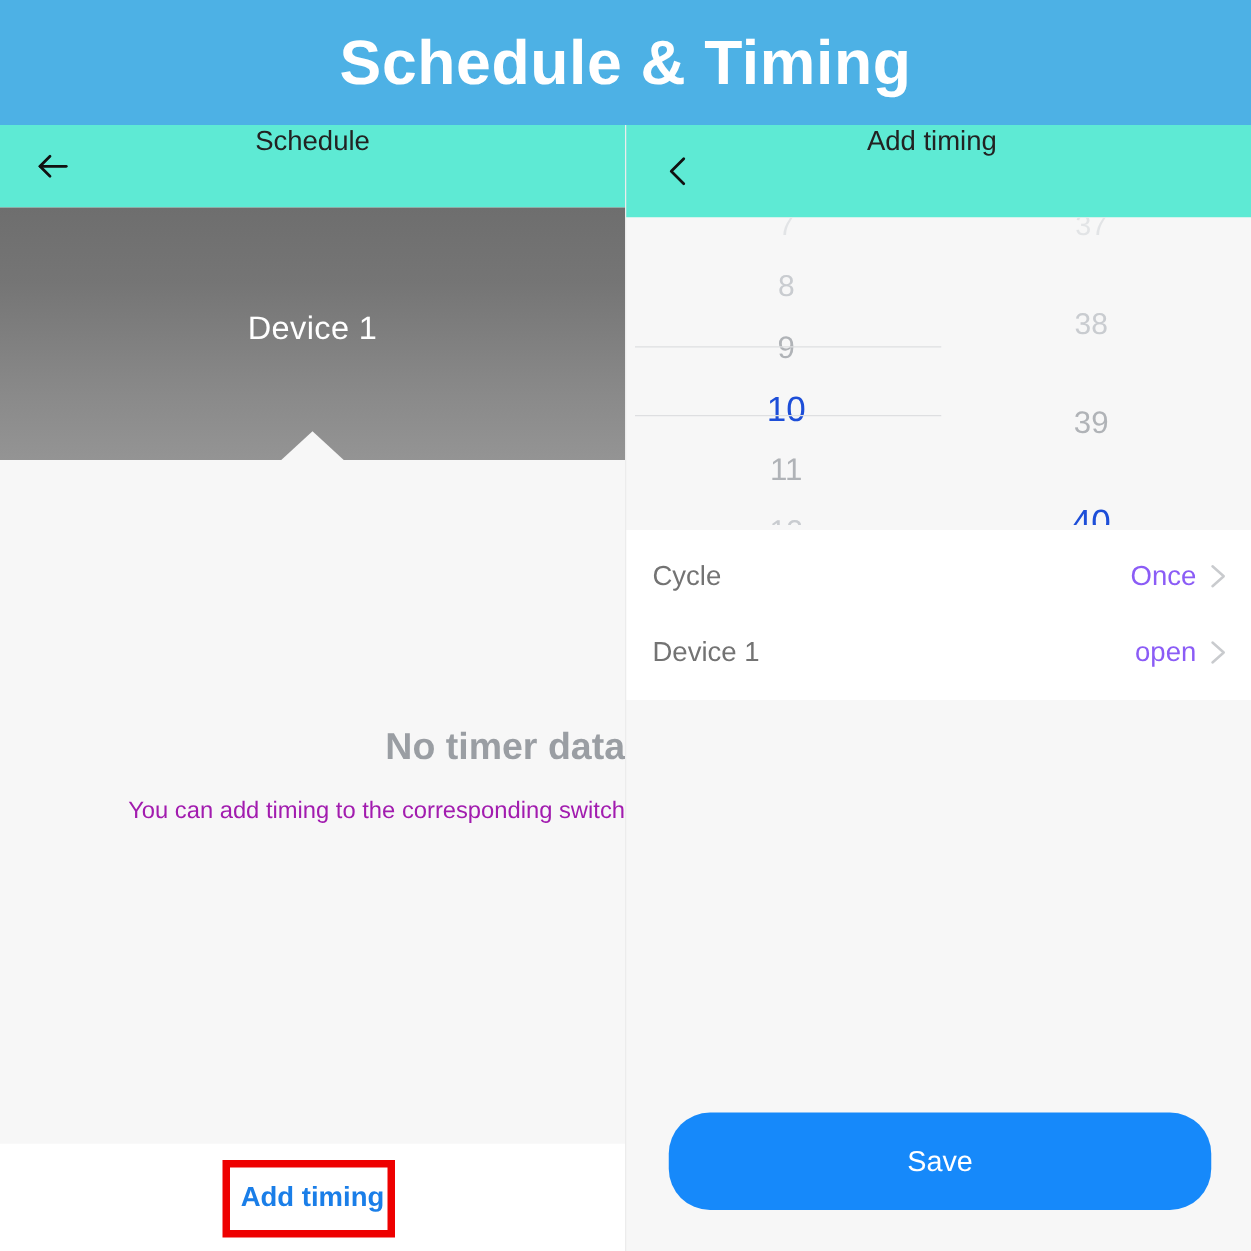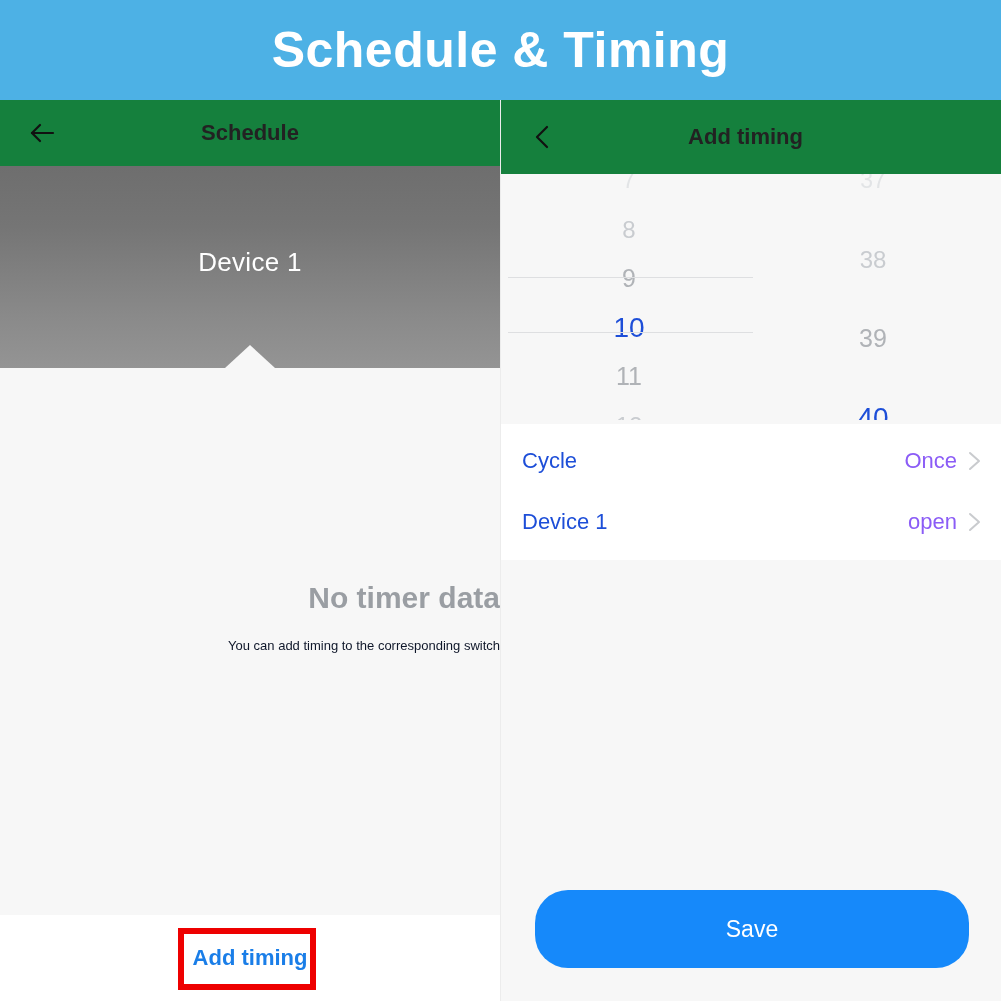--- a/index.html
+++ b/index.html
@@ -49,24 +49,22 @@
   }
   #panel-left  { left: 0;     width: 500px; background: #f7f7f7; }
   #panel-right { left: 500px; width: 501px; background: #f7f7f7; }
 
   
   .navbar {
     position: absolute;
     left: 0; top: 0;
     height: 66px;
     width: 100%;
-    background: #15803d;
-    display: flex;
-    align-items: center;
-    font-weight: bold;
+    background: #5eead4;
+    display: flex;
   }
   #navbar-left  { height: 66px; }
   #navbar-right { height: 74px; }
 
   .nav-back {
     position: absolute;
     left: 18px;
     top: 0;
     bottom: 0;
     width: 48px;
@@ -133,22 +131,22 @@
     text-align: right;
   }
   #empty-title {
     font-size: 30px;
     font-weight: bold;
     color: #9a9ea3;
     margin: 0;
     line-height: 1.2;
   }
   #empty-sub {
-    font-size: 13px;
-    color: #0f172a;
+    font-size: 19px;
+    color: #a21caf;
     margin: 22px 0 0 0;
     line-height: 1.2;
   }
 
   
   #add-timing-bar {
     position: absolute;
     left: 0;
     bottom: 0;
     width: 500px;
@@ -236,21 +234,21 @@
   }
   .setting-row {
     height: 61px;
     display: flex;
     align-items: center;
     padding: 0 0 0 22px;
     cursor: pointer;
   }
   .setting-label {
     font-size: 22px;
-    color: #1d4ed8;
+    color: #737373;
     flex: 1;
   }
   .setting-value {
     font-size: 22px;
     color: #8b5cf6;
     margin-right: 6px;
   }
   .setting-chevron {
     width: 22px;
     height: 22px;

